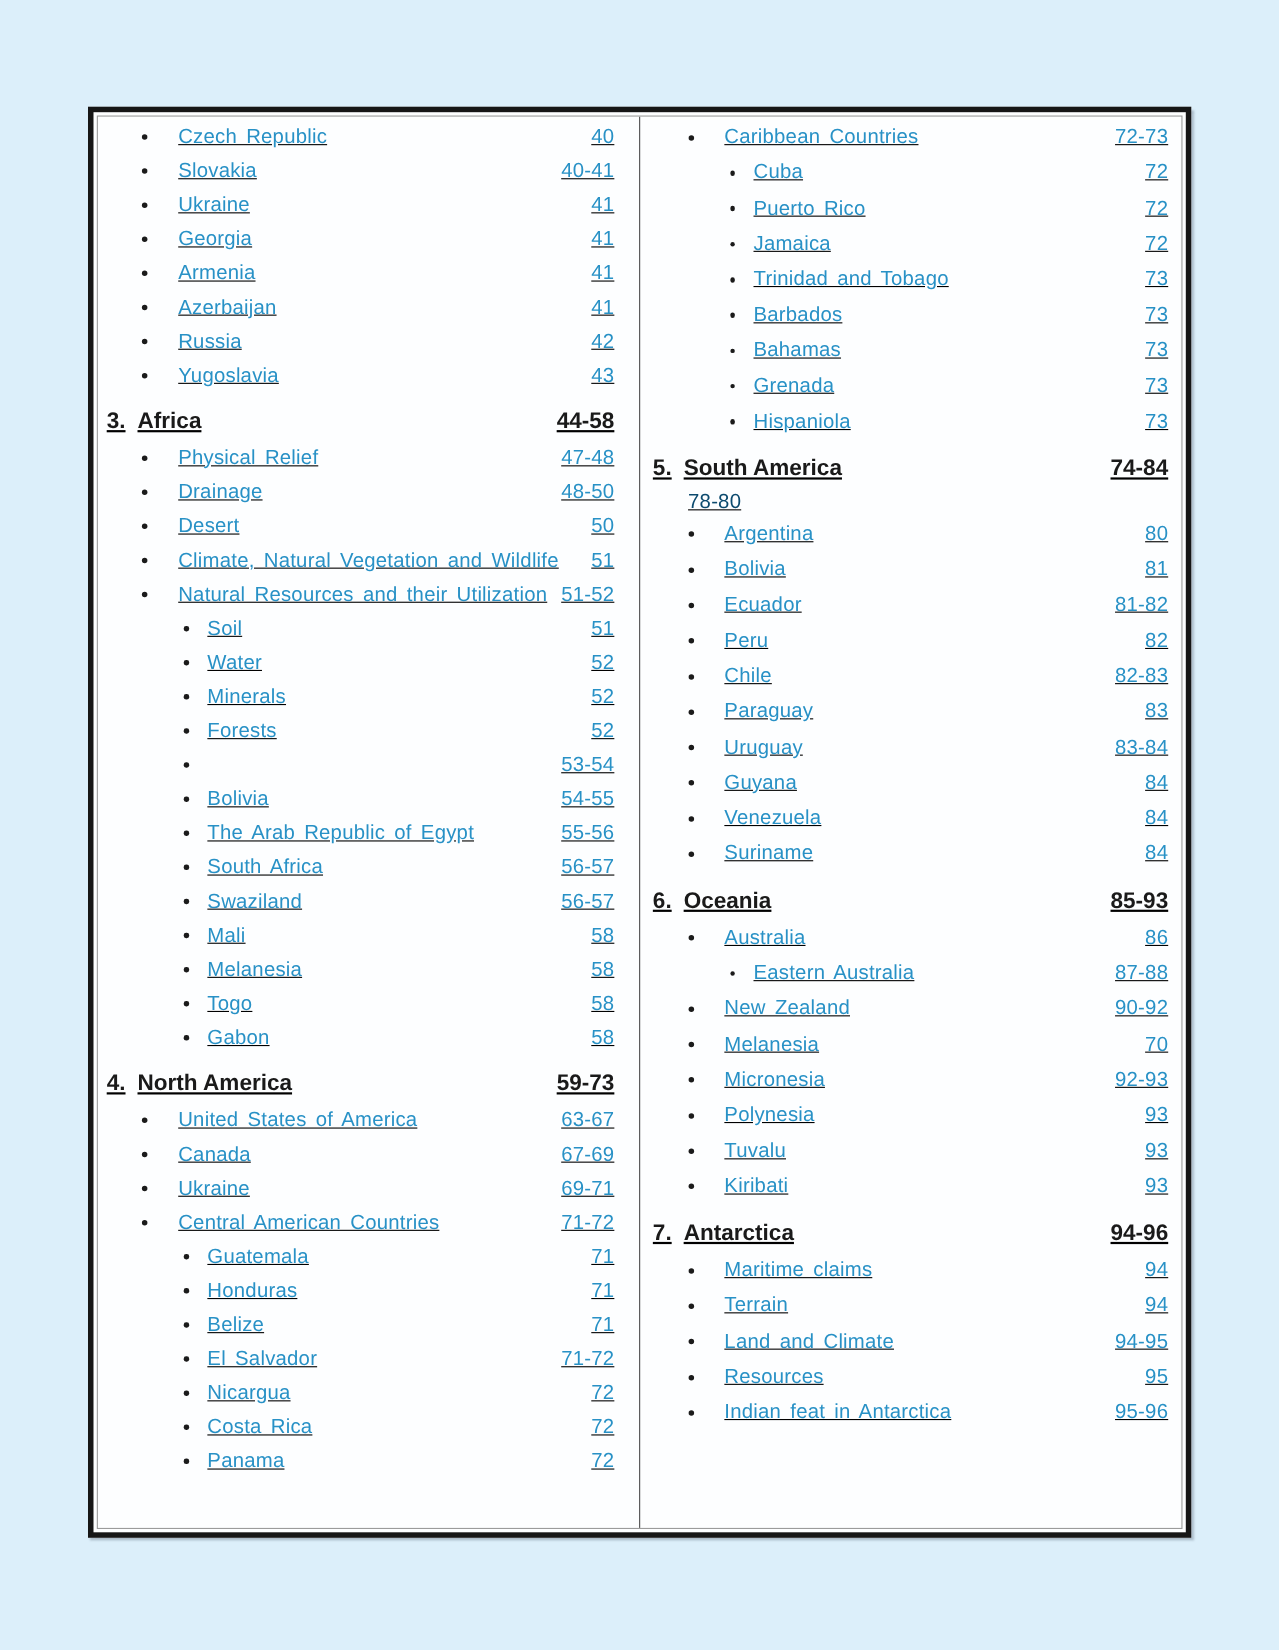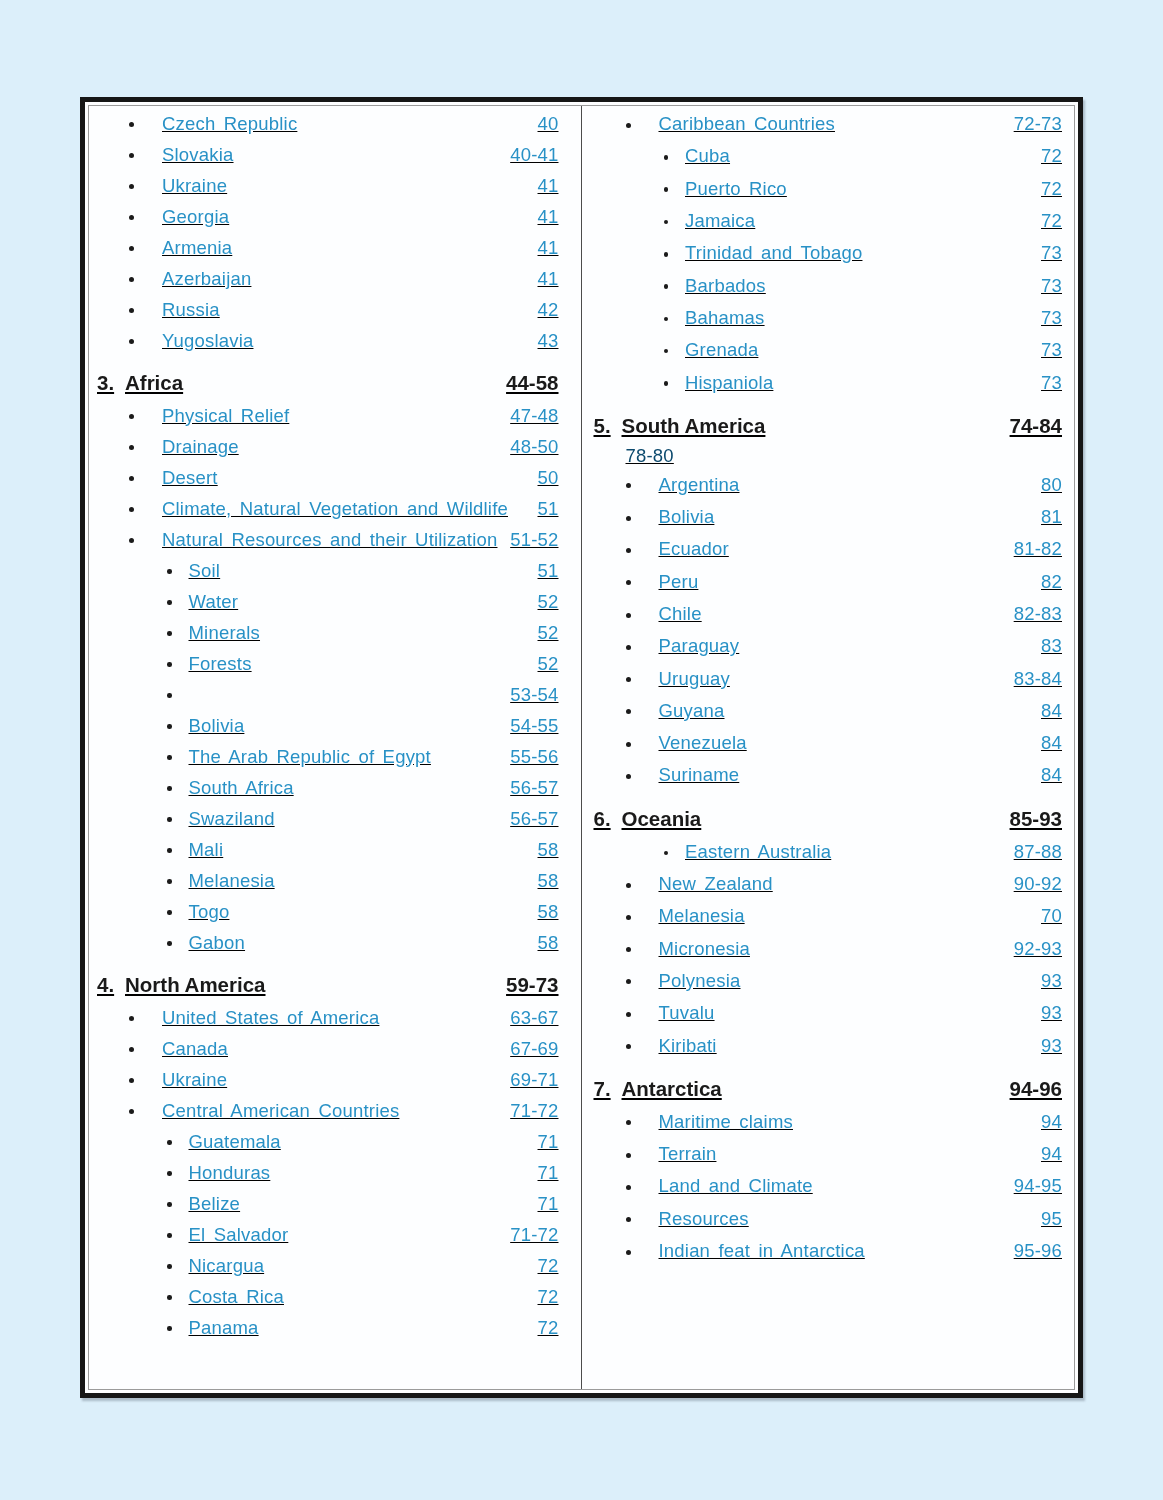--- a/index.html
+++ b/index.html
@@ -354,20 +354,25 @@
         <div class="row item b1">
           <span class="bullet"></span>
           <span class="label">Suriname</span>
           <span class="pages">84</span>
         </div>
         <div class="row sec">
           <span class="sec-num">6.</span>
           <span class="sec-label">Oceania</span>
           <span class="sec-pages">85-93</span>
         </div>
+        <div class="row item b1">
+          <span class="bullet"></span>
+          <span class="label">Australia</span>
+          <span class="pages">86</span>
+        </div>
         <div class="row item b2">
           <span class="bullet"></span>
           <span class="label">Eastern Australia</span>
           <span class="pages">87-88</span>
         </div>
         <div class="row item b1">
           <span class="bullet"></span>
           <span class="label">New Zealand</span>
           <span class="pages">90-92</span>
         </div>

